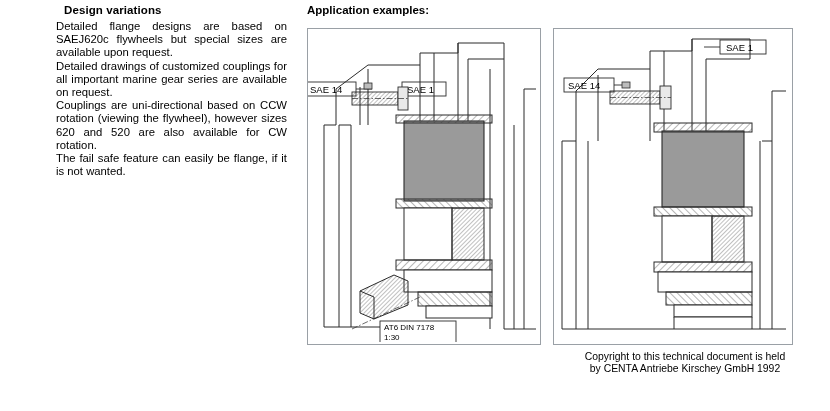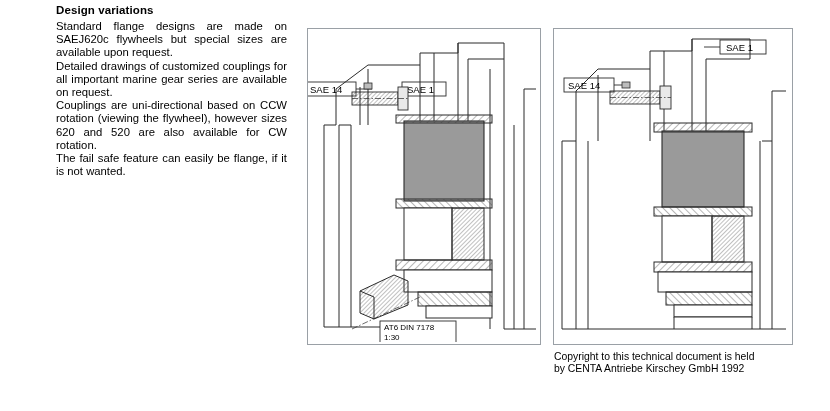--- a/index.html
+++ b/index.html
@@ -20,21 +20,21 @@
   #left-col {
     position: absolute;
     left: 56px;
     top: 4px;
     width: 231px;
   }
   .col-heading {
     font-size: 11.5px;
     font-weight: bold;
     color: #000;
-    margin: 0 0 4px 0;
+    margin: 0 0 4px 8px;
     letter-spacing: 0.1px;
   }
   .para {
     font-size: 11.3px;
     line-height: 13.2px;
     color: #000;
     text-align: justify;
     margin: 0;
     -webkit-hyphens: none;
     hyphens: none;
@@ -73,35 +73,36 @@
   
   #copyright {
     position: absolute;
     left: 554px;
     top: 351px;
     width: 262px;
     font-size: 10.4px;
     line-height: 11.6px;
     color: #000;
   }
-  #copyright div { white-space: nowrap; }
+  #copyright div { white-space: nowrap; text-align: center; }
 </style>
 </head>
 <body>
 
 <div id="page">
 
   <div id="left-col">
     <p class="col-heading">Design variations</p>
-    <p class="para">Standard flange designs are made on SAEJ620c flywheels but special sizes are available upon request.</p>
+    <p class="para">Detailed flange designs are based on SAEJ620c flywheels but special sizes are available upon request.</p>
     <p class="para">Detailed drawings of customized couplings for all important marine gear series are available on request.</p>
     <p class="para">Couplings are uni-directional based on CCW rotation (viewing the flywheel), however sizes 620 and 520 are also available for CW rotation.</p>
     <p class="para">The fail safe feature can easily be flange, if it is not wanted.</p>
   </div>
 
+  <div id="app-heading">Application examples:</div>
 
   <div class="drawing" id="drawing-left">
     <svg width="230" height="313" viewBox="0 0 230 313" xmlns="http://www.w3.org/2000/svg">
       <defs>
         <pattern id="hatchA" width="5" height="5" patternTransform="rotate(45)" patternUnits="userSpaceOnUse">
           <line x1="0" y1="0" x2="0" y2="5" stroke="#4a4a4a" stroke-width="0.8"></line>
         </pattern>
         <pattern id="hatchB" width="5" height="5" patternTransform="rotate(-45)" patternUnits="userSpaceOnUse">
           <line x1="0" y1="0" x2="0" y2="5" stroke="#4a4a4a" stroke-width="0.8"></line>
         </pattern>

